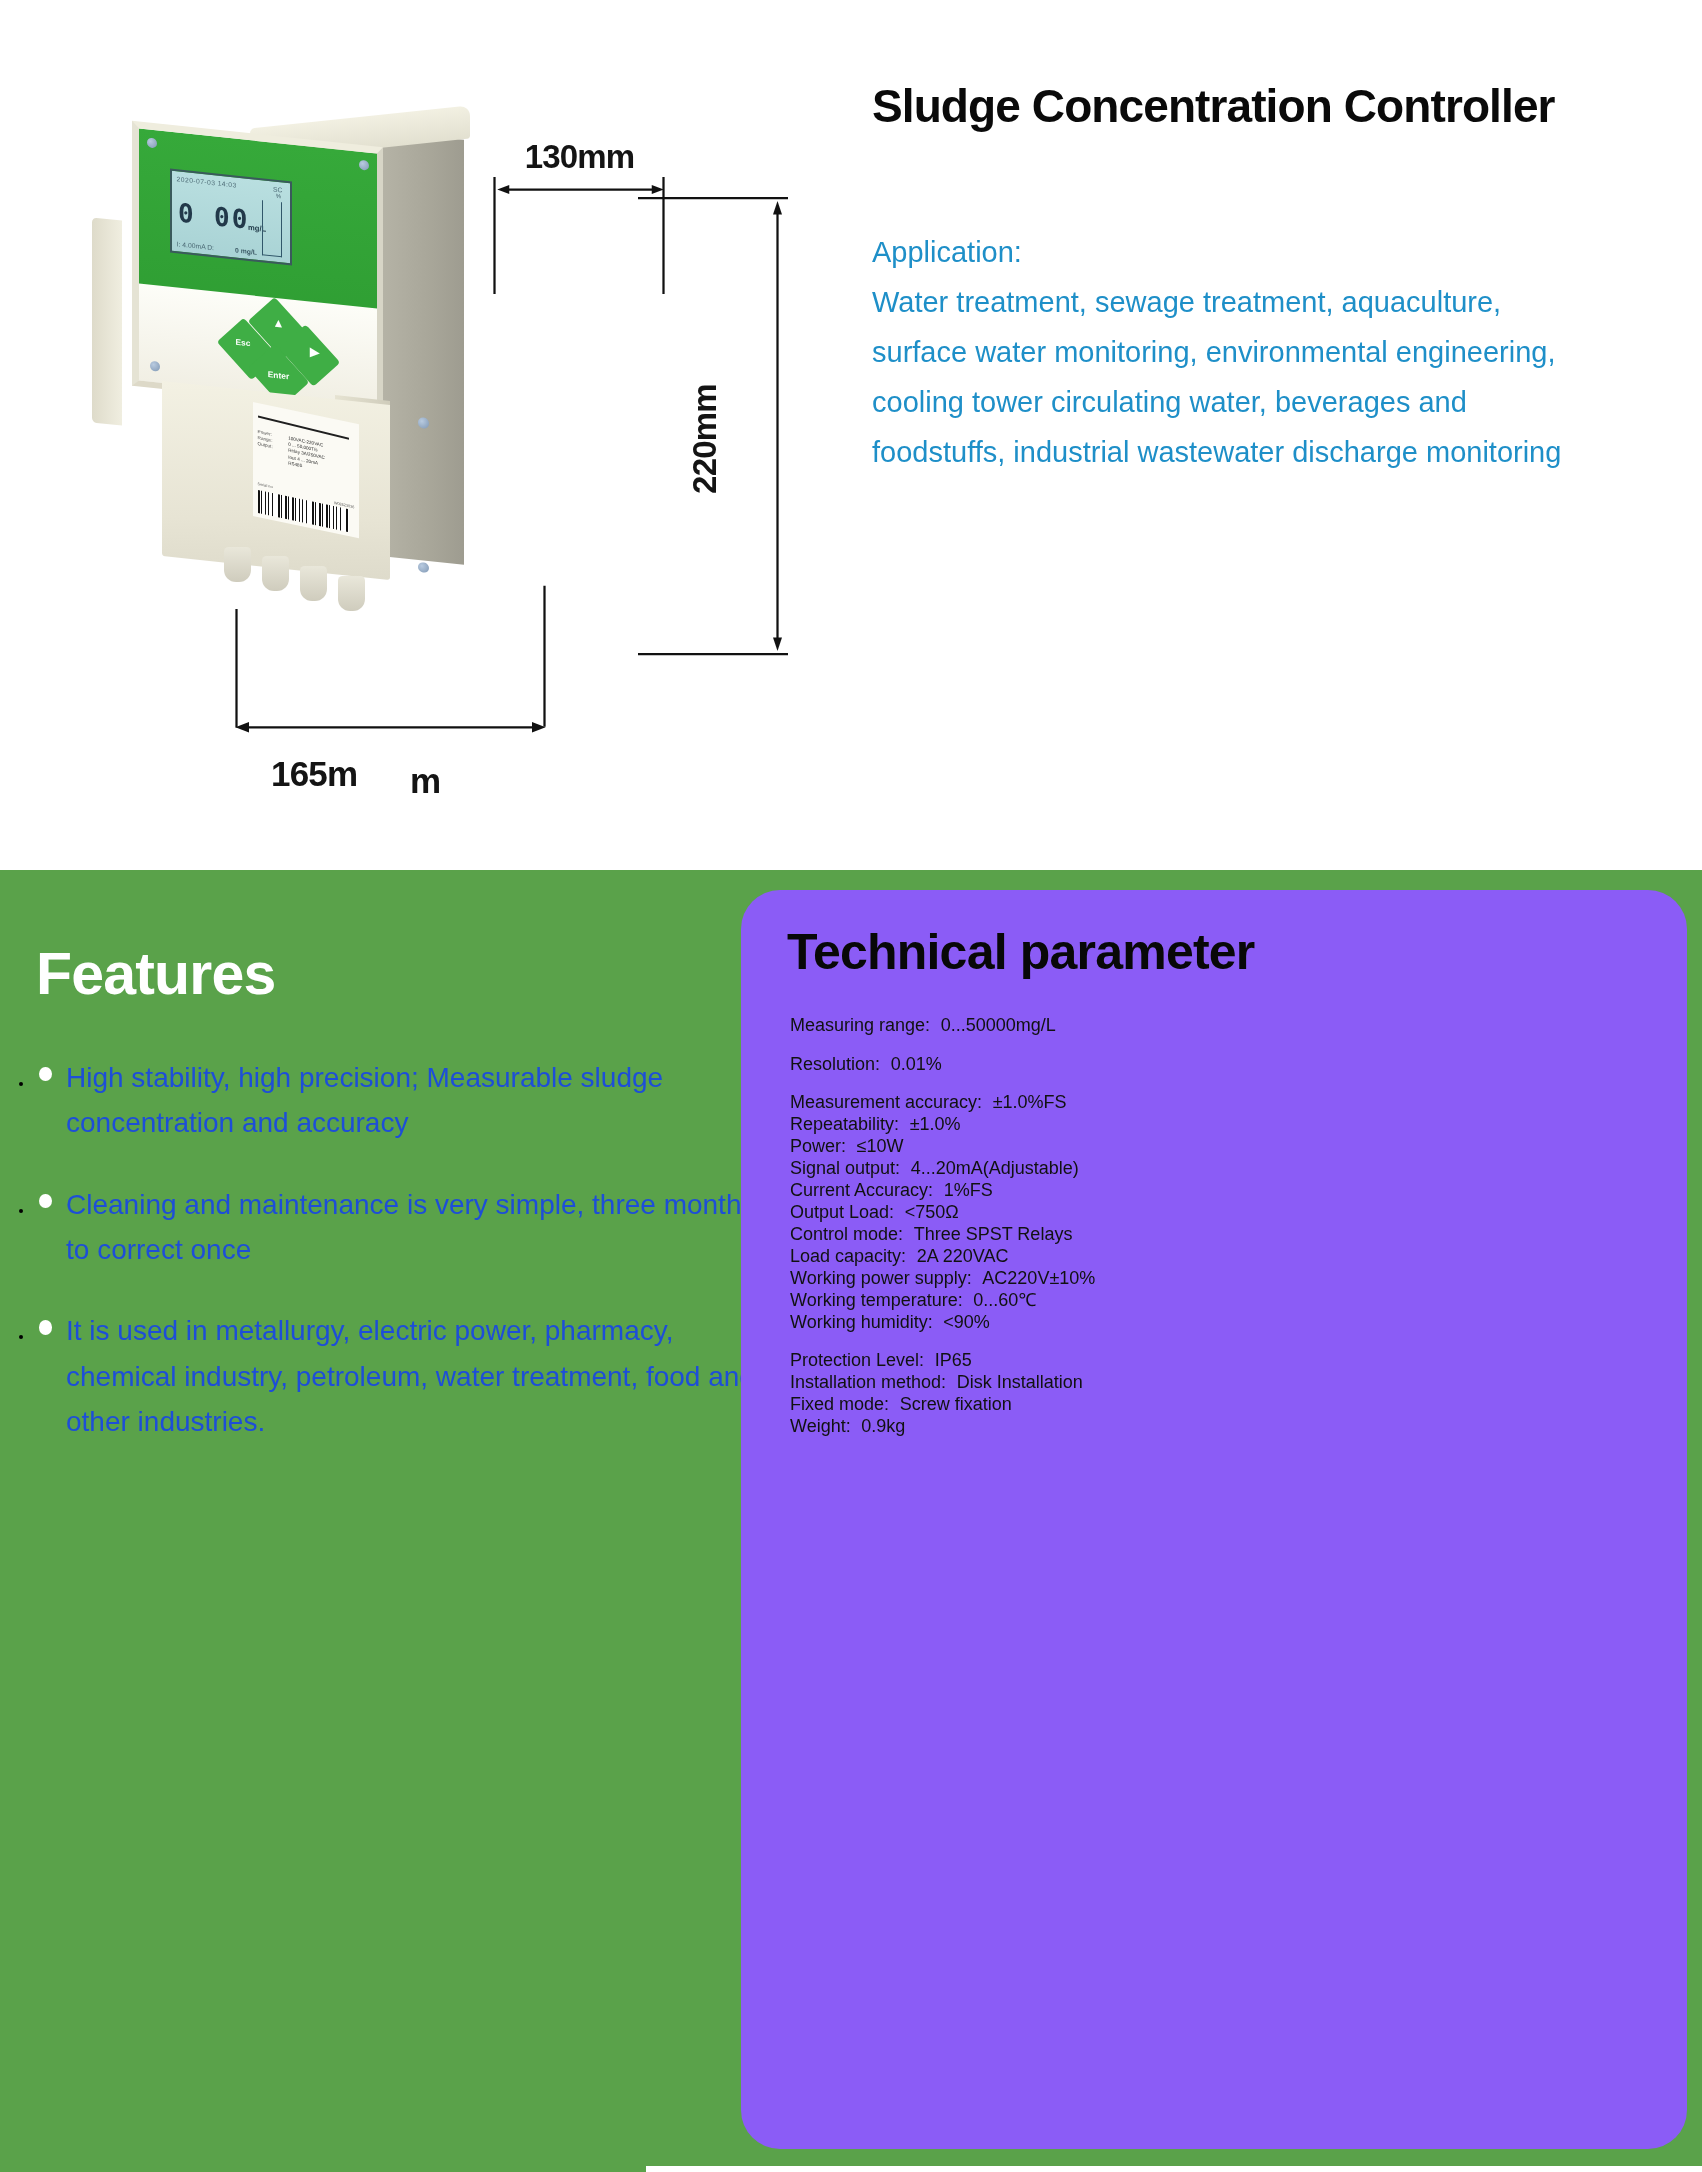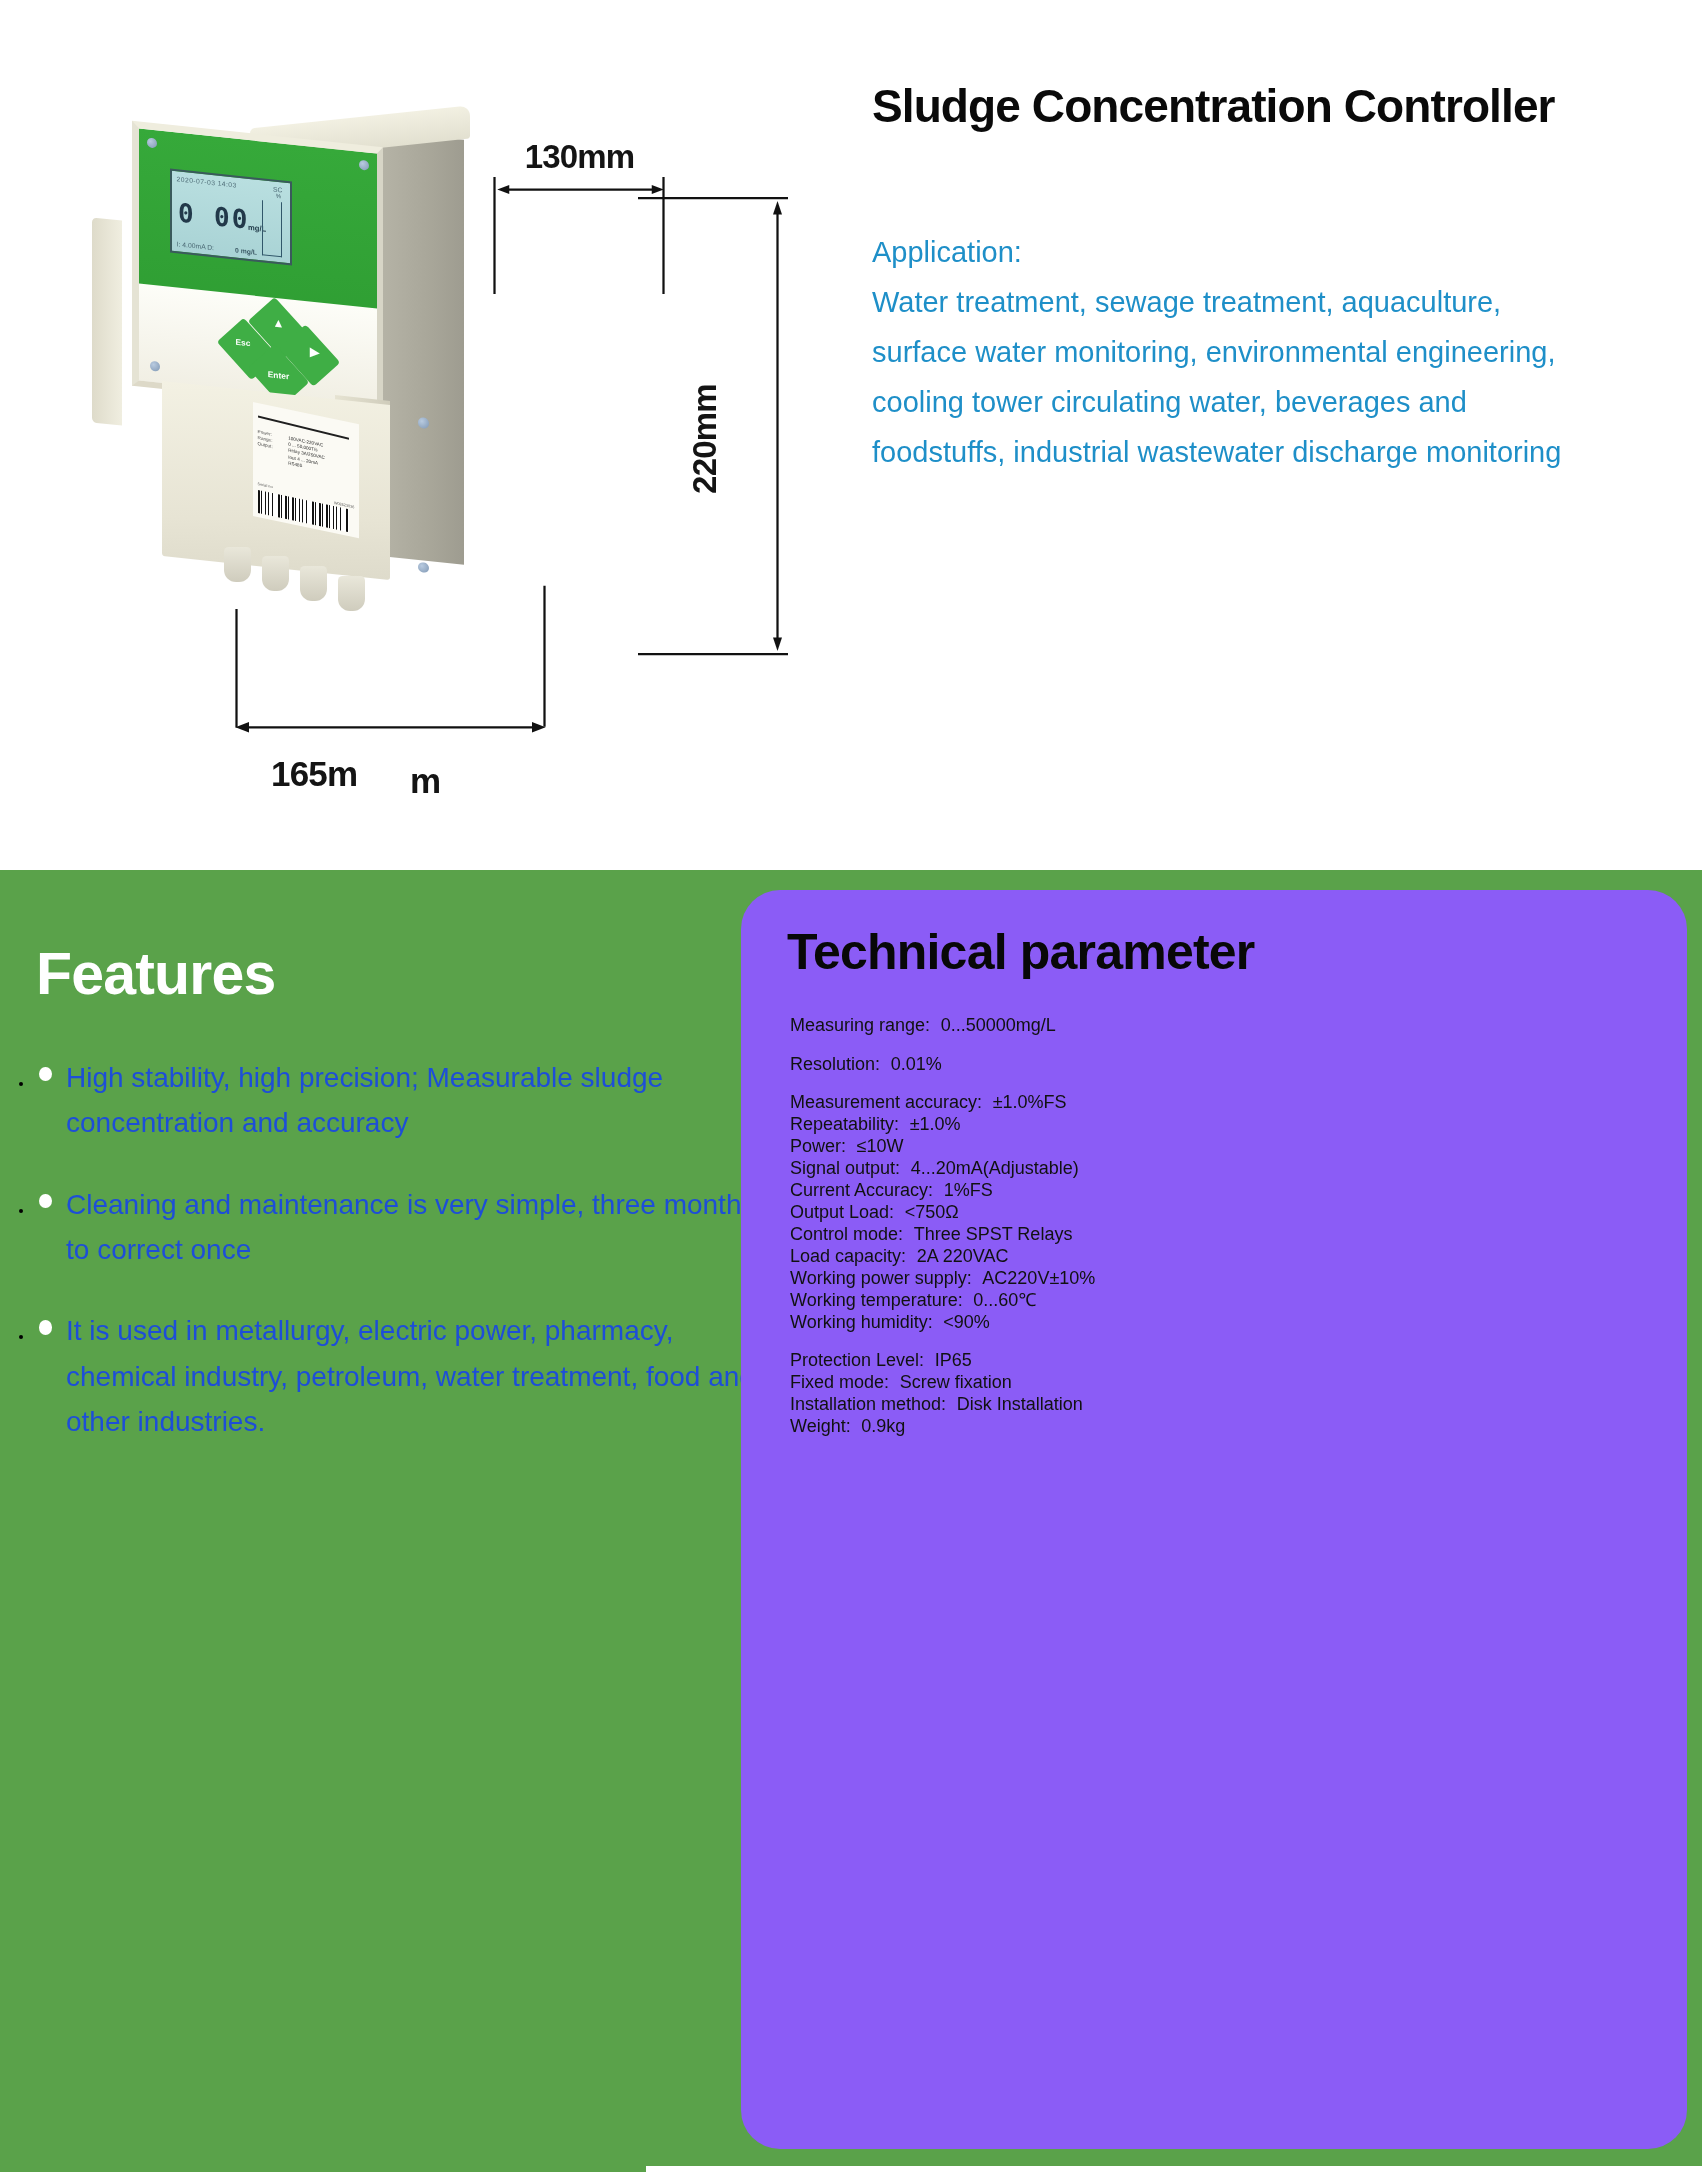--- a/index.html
+++ b/index.html
@@ -376,21 +376,21 @@
       <div class="tech-row"><span class="k">Power:</span><span class="v">≤10W</span></div>
       <div class="tech-row"><span class="k">Signal output:</span><span class="v">4...20mA(Adjustable)</span></div>
       <div class="tech-row"><span class="k">Current Accuracy:</span><span class="v">1%FS</span></div>
       <div class="tech-row"><span class="k">Output Load:</span><span class="v">&lt;750Ω</span></div>
       <div class="tech-row"><span class="k">Control mode:</span><span class="v">Three SPST Relays</span></div>
       <div class="tech-row"><span class="k">Load capacity:</span><span class="v">2A 220VAC</span></div>
       <div class="tech-row"><span class="k">Working power supply:</span><span class="v">AC220V±10%</span></div>
       <div class="tech-row"><span class="k">Working temperature:</span><span class="v">0...60℃</span></div>
       <div class="tech-row sp"><span class="k">Working humidity:</span><span class="v">&lt;90%</span></div>
       <div class="tech-row"><span class="k">Protection Level:</span><span class="v">IP65</span></div>
+      <div class="tech-row"><span class="k">Installation method:</span><span class="v">Disk Installation</span></div>
       <div class="tech-row"><span class="k">Fixed mode:</span><span class="v">Screw fixation</span></div>
-      <div class="tech-row"><span class="k">Installation method:</span><span class="v">Disk Installation</span></div>
       <div class="tech-row"><span class="k">Weight:</span><span class="v">0.9kg</span></div>
     </div>
   </section>
 
   <div class="bottom-white-strip"></div>
 </div>
 
 
 </body></html>

